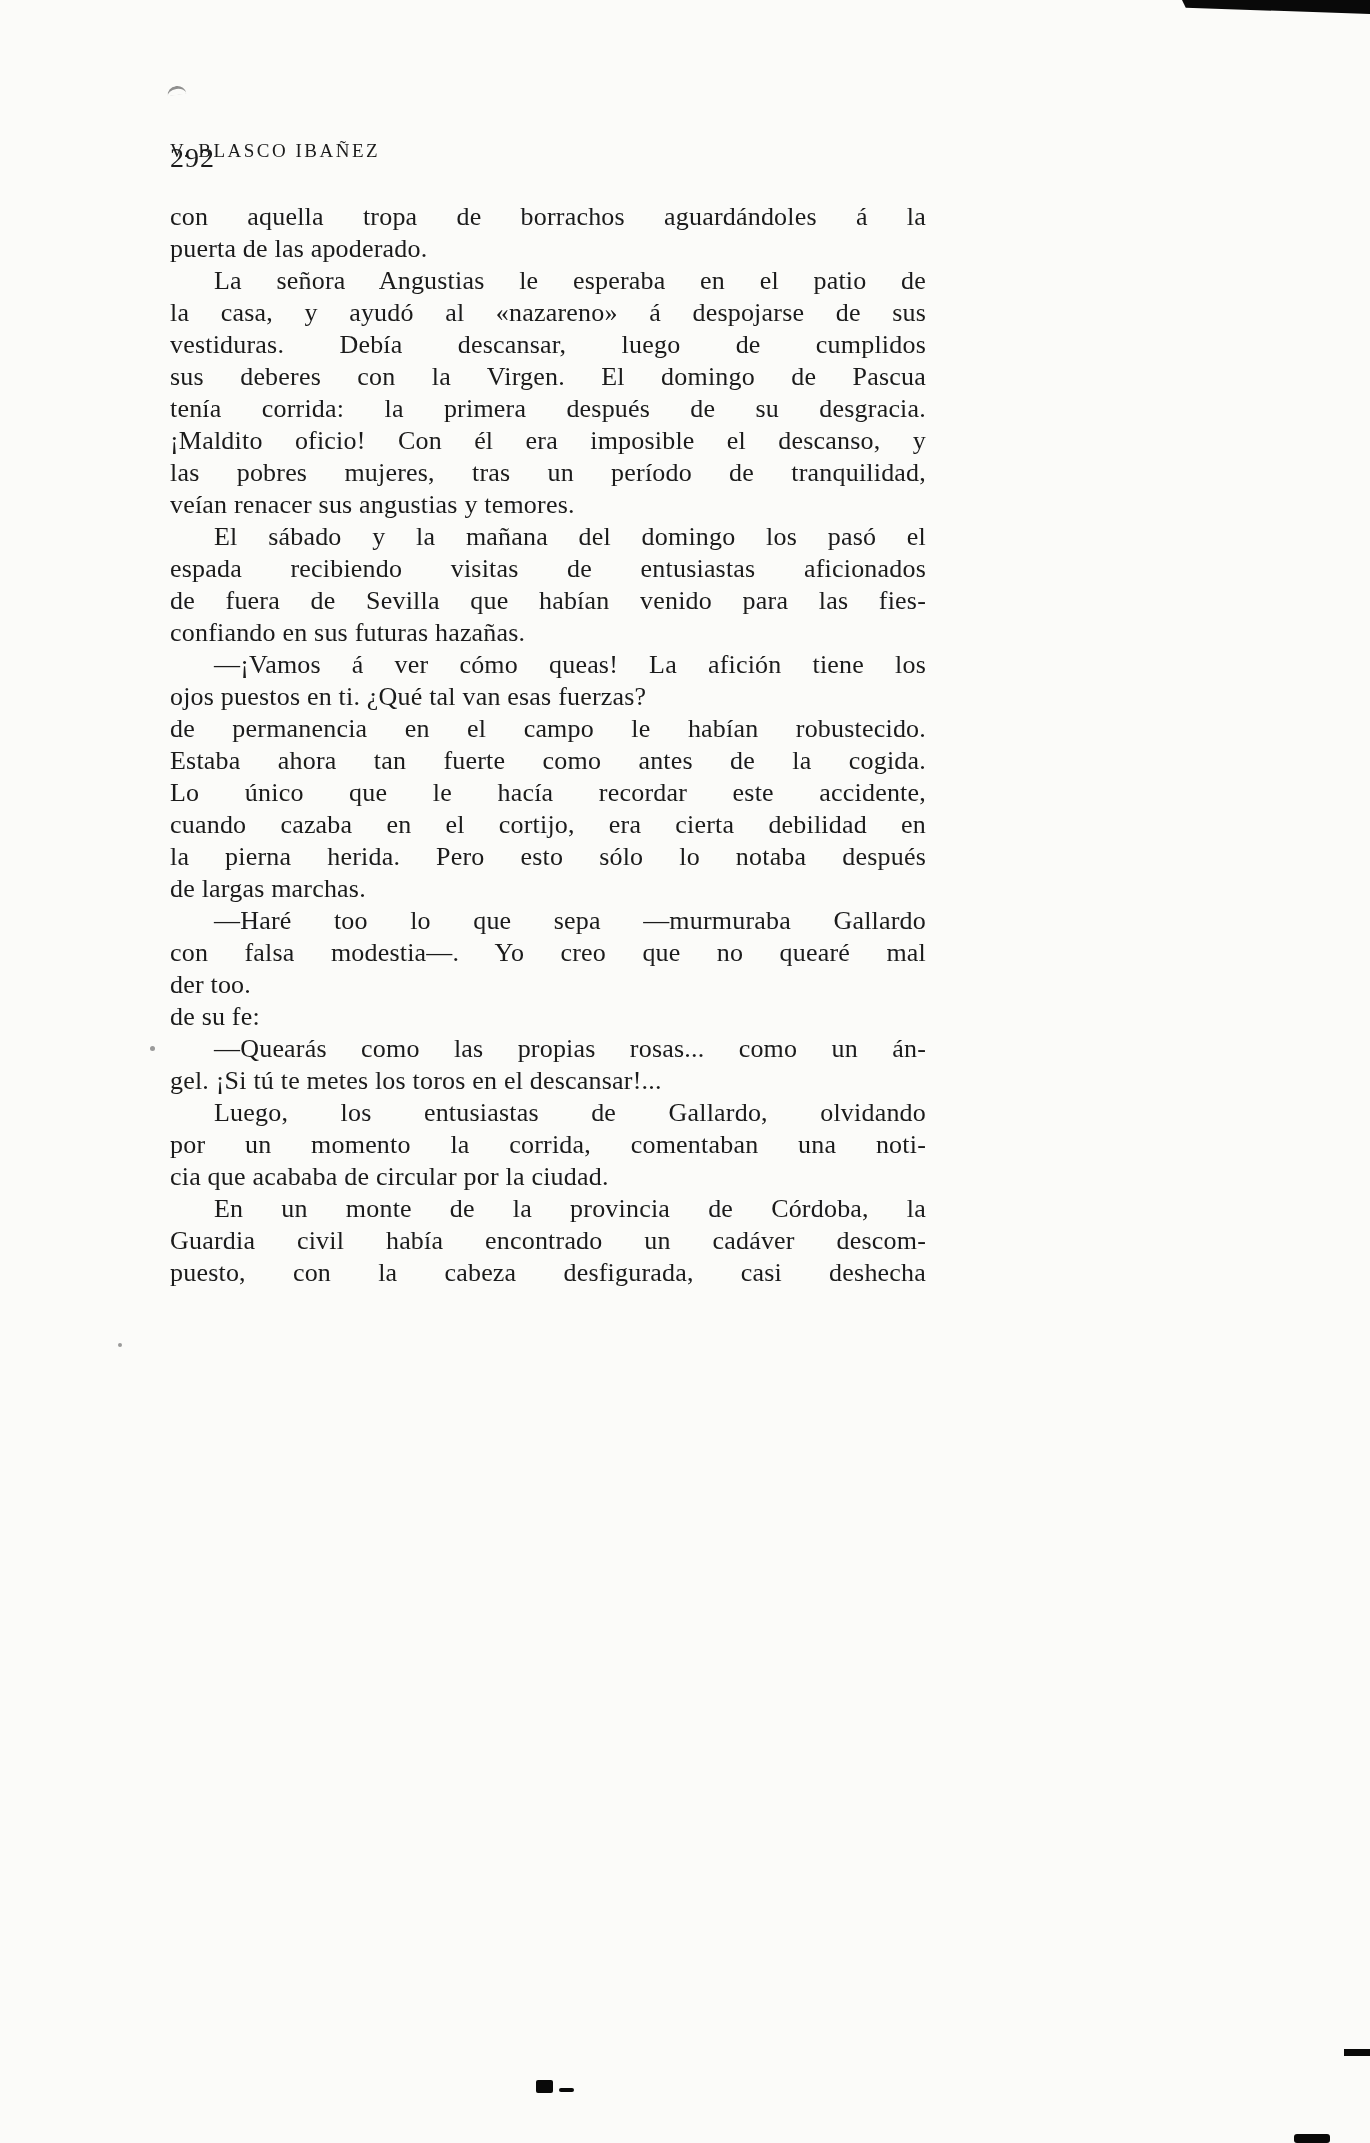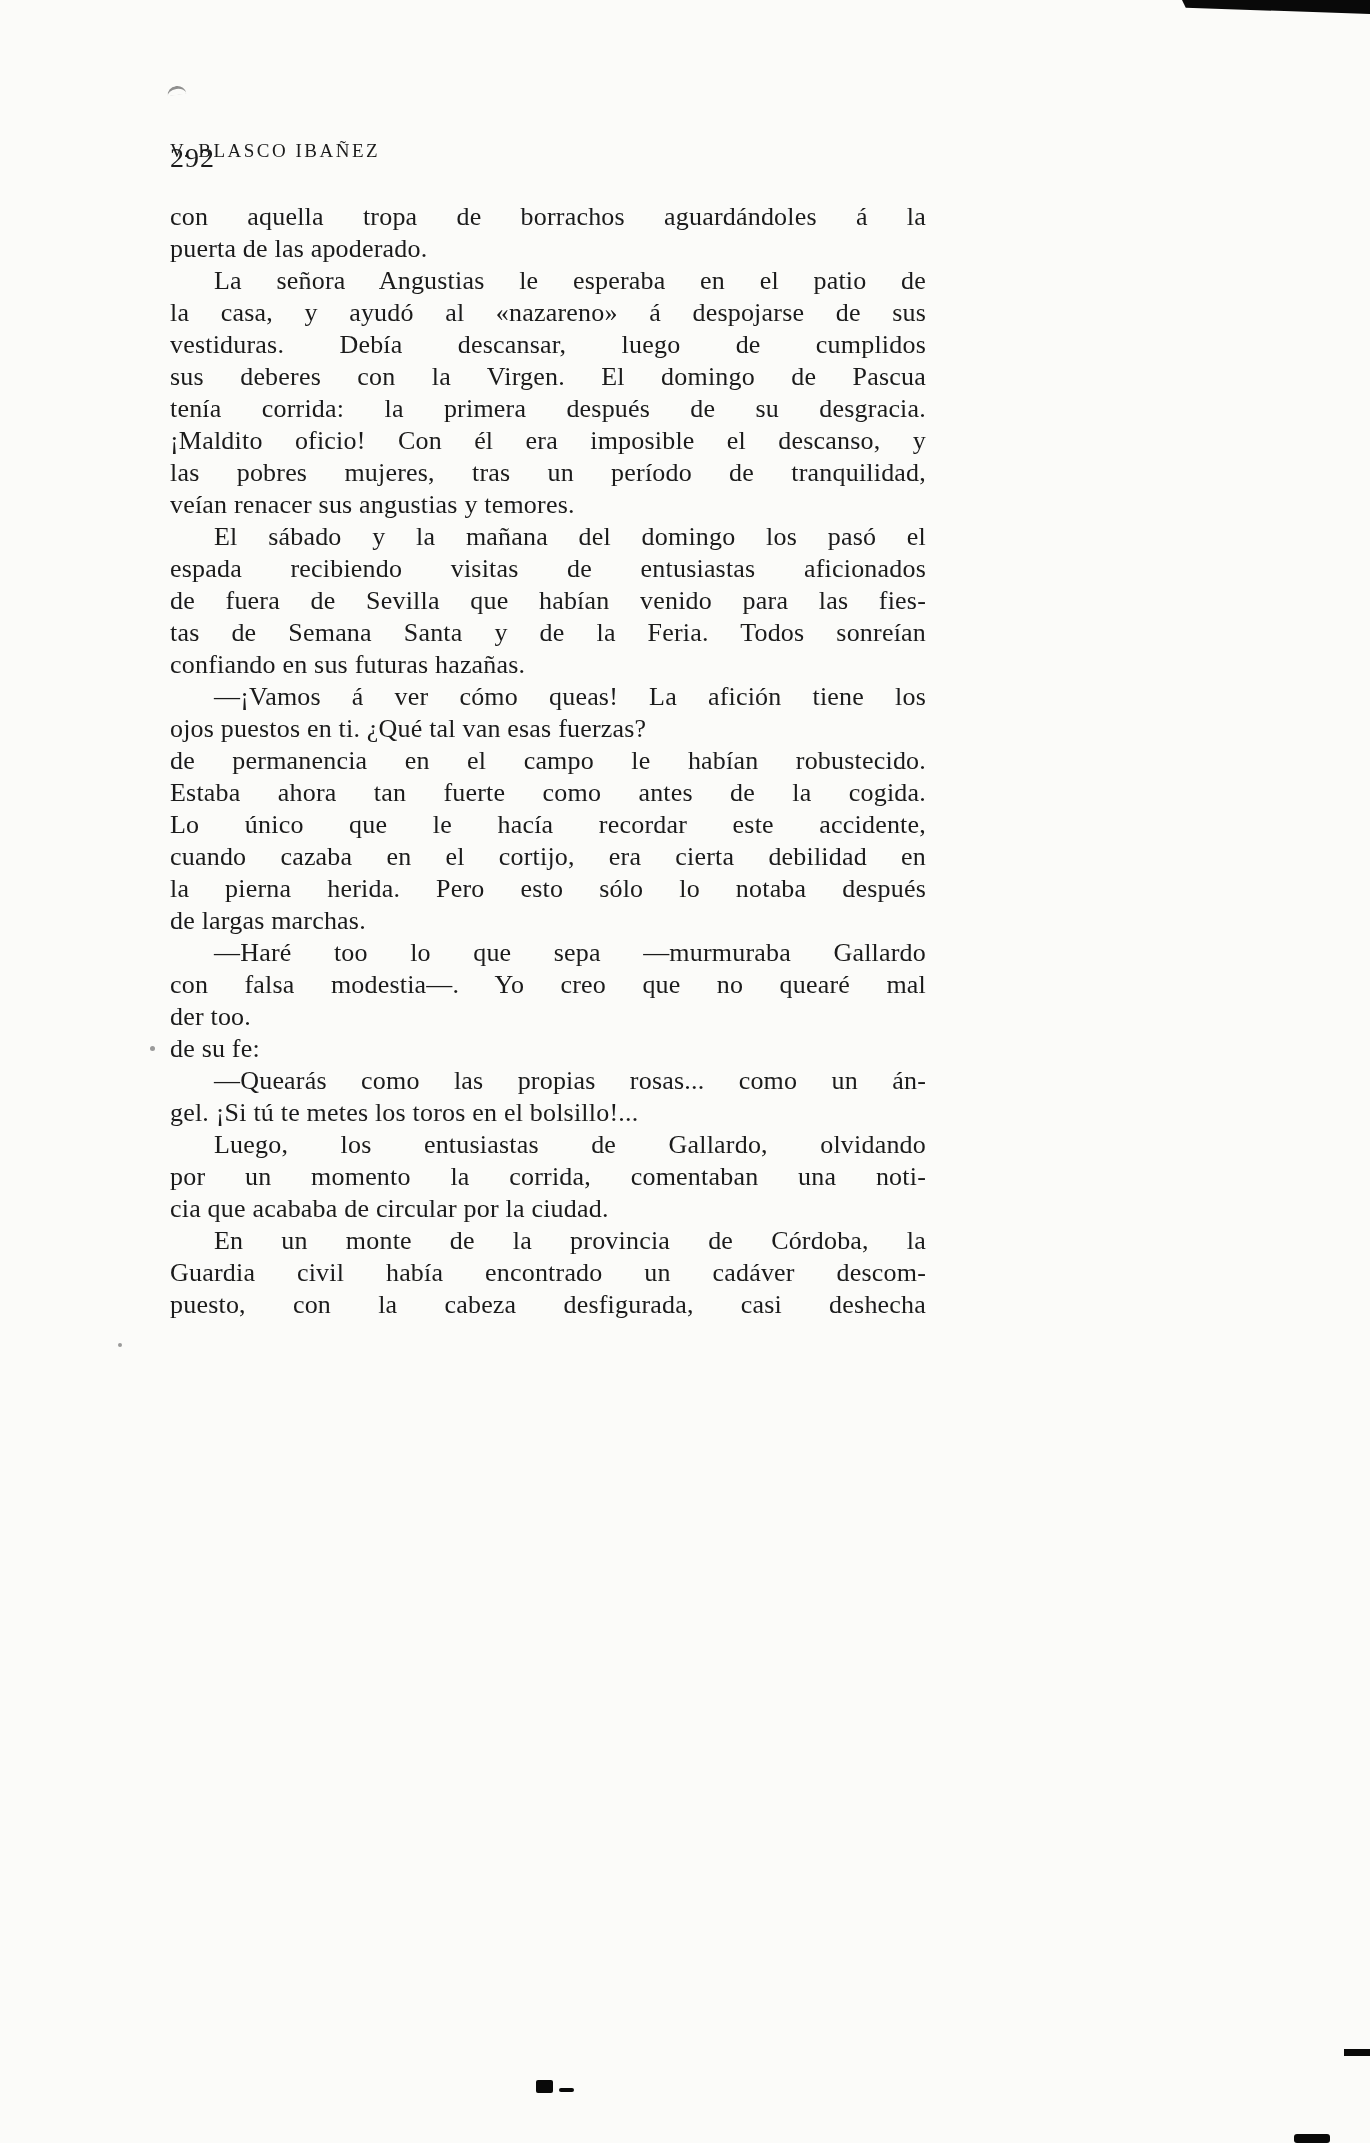--- a/index.html
+++ b/index.html
@@ -102,21 +102,20 @@
         <div class="line">sus deberes con la Virgen. El domingo de Pascua</div>
         <div class="line">tenía corrida: la primera después de su desgracia.</div>
         <div class="line">¡Maldito oficio! Con él era imposible el descanso, y</div>
         <div class="line">las pobres mujeres, tras un período de tranquilidad,</div>
         <div class="line para-last">veían renacer sus angustias y temores.</div>
       </div>
       <div class="para">
         <div class="line first-indent">El sábado y la mañana del domingo los pasó el</div>
         <div class="line">espada recibiendo visitas de entusiastas aficionados</div>
         <div class="line">de fuera de Sevilla que habían venido para las fies-</div>
-        <div class="line">tas de Semana Santa y de la Feria. Todos sonreían</div>
         <div class="line para-last">confiando en sus futuras hazañas.</div>
       </div>
       <div class="para">
         <div class="line first-indent">—¡Vamos á ver cómo queas! La afición tiene los</div>
         <div class="line para-last">ojos puestos en ti. ¿Qué tal van esas fuerzas?</div>
       </div>
       <div class="para">
         <div class="line">de permanencia en el campo le habían robustecido.</div>
         <div class="line">Estaba ahora tan fuerte como antes de la cogida.</div>
         <div class="line">Lo único que le hacía recordar este accidente,</div>
@@ -127,21 +126,21 @@
       <div class="para">
         <div class="line first-indent">—Haré too lo que sepa —murmuraba Gallardo</div>
         <div class="line">con falsa modestia—. Yo creo que no quearé mal</div>
         <div class="line para-last">der too.</div>
       </div>
       <div class="para">
         <div class="line para-last">de su fe:</div>
       </div>
       <div class="para">
         <div class="line first-indent">—Quearás como las propias rosas... como un án-</div>
-        <div class="line para-last">gel. ¡Si tú te metes los toros en el bolsillo!...</div>
+        <div class="line para-last">gel. ¡Si tú te metes los toros en el descansar!...</div>
       </div>
       <div class="para">
         <div class="line first-indent">Luego, los entusiastas de Gallardo, olvidando</div>
         <div class="line">por un momento la corrida, comentaban una noti-</div>
         <div class="line para-last">cia que acababa de circular por la ciudad.</div>
       </div>
       <div class="para">
         <div class="line first-indent">En un monte de la provincia de Córdoba, la</div>
         <div class="line">Guardia civil había encontrado un cadáver descom-</div>
         <div class="line">puesto, con la cabeza desfigurada, casi deshecha</div>

